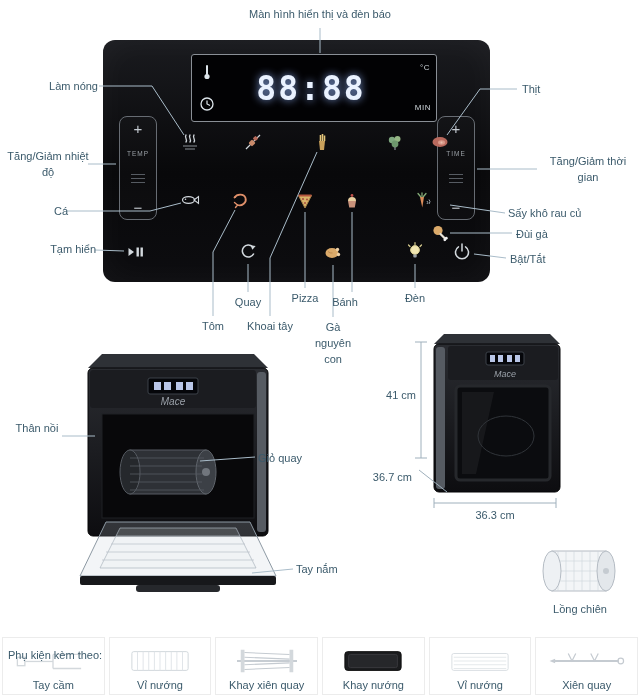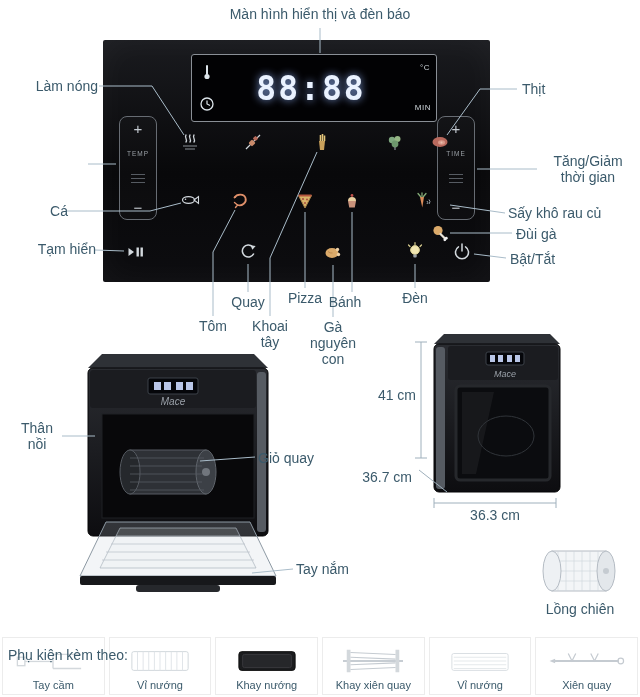--- a/index.html
+++ b/index.html
@@ -1,21 +1,21 @@
 <!DOCTYPE html>
 <html><head>
 <meta charset="utf-8">
 <style>
   *{margin:0;padding:0;box-sizing:border-box}
   body{background:#fff}
   #page{position:relative;width:640px;height:697px;background:#fff;font-family:"Liberation Sans",sans-serif;overflow:hidden}
-  .lbl{position:absolute;font-size:14px;line-height:16px;color:#3b5a6b;z-index:7}
+  .lbl{position:absolute;font-size:11px;line-height:16px;color:#3b5a6b;z-index:7}
   .center{text-align:center}.right{text-align:right}.nowrap{white-space:nowrap}
   #lines{position:absolute;left:0;top:0;z-index:6;pointer-events:none}
-  #panel{position:absolute;left:103px;top:40px;width:387px;height:242px;border-radius:2px;
+  #panel{position:absolute;left:103px;top:40px;width:387px;height:242px;border-radius:12px;
          background:linear-gradient(180deg,#1a1b1f 0%,#08080a 55%,#0d0d10 100%);
          box-shadow:inset 0 0 35px rgba(255,255,255,.04);z-index:1}
   #display{position:absolute;left:88px;top:14px;width:246px;height:68px;background:#020204;
            border:1px solid #8a8f96;border-radius:3px}
   #display .digits{position:absolute;left:30px;right:36px;top:0;bottom:0;display:flex;align-items:center;justify-content:center;
            font-family:"DejaVu Sans Mono",monospace;font-size:33px;font-weight:bold;color:#eaf2ff;letter-spacing:2px;
            text-shadow:0 0 8px rgba(150,185,255,.85)}
   .dico{position:absolute;width:18px;height:18px}
   .dico svg{width:100%;height:100%;display:block}
   .unit{position:absolute;font-size:8px;color:#cfd6db;letter-spacing:.5px}
@@ -227,20 +227,21 @@
     <span class="picon" style="left:348px;top:201px">
       <svg viewBox="0 0 22 22">
           <path d="M7.5 5.8 a6.5 6.5 0 1 0 7 0" fill="none" stroke="#d3d9de" stroke-width="1.5" stroke-linecap="round"></path>
           <line x1="11" y1="3" x2="11" y2="10" stroke="#d3d9de" stroke-width="1.5" stroke-linecap="round"></line>
         </svg>
     </span>
   </div>
 
   <div class="lbl center" style="left:0;top:6px;width:640px">Màn hình hiển thị và đèn báo</div>
   <div class="lbl right" style="left:30px;top:78px;width:68px">Làm nóng</div>
+  <div class="lbl center" style="left:6px;top:148px;width:84px">Tăng/Giảm nhiệt độ</div>
   <div class="lbl right" style="left:30px;top:203px;width:38px">Cá</div>
   <div class="lbl right" style="left:26px;top:241px;width:70px">Tạm hiển</div>
   <div class="lbl nowrap" style="left:522px;top:81px">Thịt</div>
   <div class="lbl center" style="left:540px;top:153px;width:96px">Tăng/Giảm thời gian</div>
   <div class="lbl nowrap" style="left:508px;top:205px">Sấy khô rau củ</div>
   <div class="lbl nowrap" style="left:516px;top:226px">Đùi gà</div>
   <div class="lbl nowrap" style="left:510px;top:251px">Bật/Tắt</div>
   <div class="lbl center" style="left:223px;top:294px;width:50px">Quay</div>
   <div class="lbl center" style="left:280px;top:290px;width:50px">Pizza</div>
   <div class="lbl center" style="left:320px;top:294px;width:50px">Bánh</div>
@@ -375,41 +376,41 @@
             <line x1="50" y1="6" x2="50" y2="26"></line>
           <line x1="56" y1="6" x2="56" y2="26"></line>
             <line x1="62" y1="6" x2="62" y2="26"></line>
             <line x1="68" y1="6" x2="68" y2="26"></line>
         </g>
       </svg>
       <span class="clabel">Vỉ nướng</span>
     </div>
     <div class="cell">
       <svg viewBox="0 0 88 32">
-        <rect x="14" y="6" width="60" height="20" rx="3" fill="#1b1c1e" stroke="#0a0a0a"></rect>
-        <rect x="18" y="9" width="52" height="14" rx="2" fill="#26272a" stroke="#39393d"></rect>
-      </svg>
-      <span class="clabel">Khay nướng</span>
-    </div>
-    <div class="cell">
-      <svg viewBox="0 0 88 32">
         <line x1="12" y1="16" x2="76" y2="16" stroke="#b5bcc4" stroke-width="1.4"></line>
         <rect x="16" y="4" width="4" height="24" fill="#d3d8dc"></rect>
         <rect x="68" y="4" width="4" height="24" fill="#d3d8dc"></rect>
         <g stroke="#c5cbd1" stroke-width="1.2">
           <line x1="20" y1="7" x2="68" y2="9"></line>
             <line x1="20" y1="12" x2="68" y2="14"></line>
           <line x1="20" y1="20" x2="68" y2="18"></line>
             <line x1="20" y1="25" x2="68" y2="23"></line>
         </g>
       </svg>
       <span class="clabel">Khay xiên quay</span>
     </div>
     <div class="cell">
       <svg viewBox="0 0 88 32">
+        <rect x="14" y="6" width="60" height="20" rx="3" fill="#1b1c1e" stroke="#0a0a0a"></rect>
+        <rect x="18" y="9" width="52" height="14" rx="2" fill="#26272a" stroke="#39393d"></rect>
+      </svg>
+      <span class="clabel">Khay nướng</span>
+    </div>
+    <div class="cell">
+      <svg viewBox="0 0 88 32">
         <rect x="14" y="8" width="60" height="18" rx="2" fill="none" stroke="#d8dde1"></rect>
         <g stroke="#e3e7ea" stroke-width="1">
           <line x1="16" y1="12" x2="72" y2="12"></line>
             <line x1="16" y1="16" x2="72" y2="16"></line>
           <line x1="16" y1="20" x2="72" y2="20"></line>
             <line x1="16" y1="24" x2="72" y2="24"></line>
         </g>
       </svg>
       <span class="clabel">Vỉ nướng</span>
     </div>

